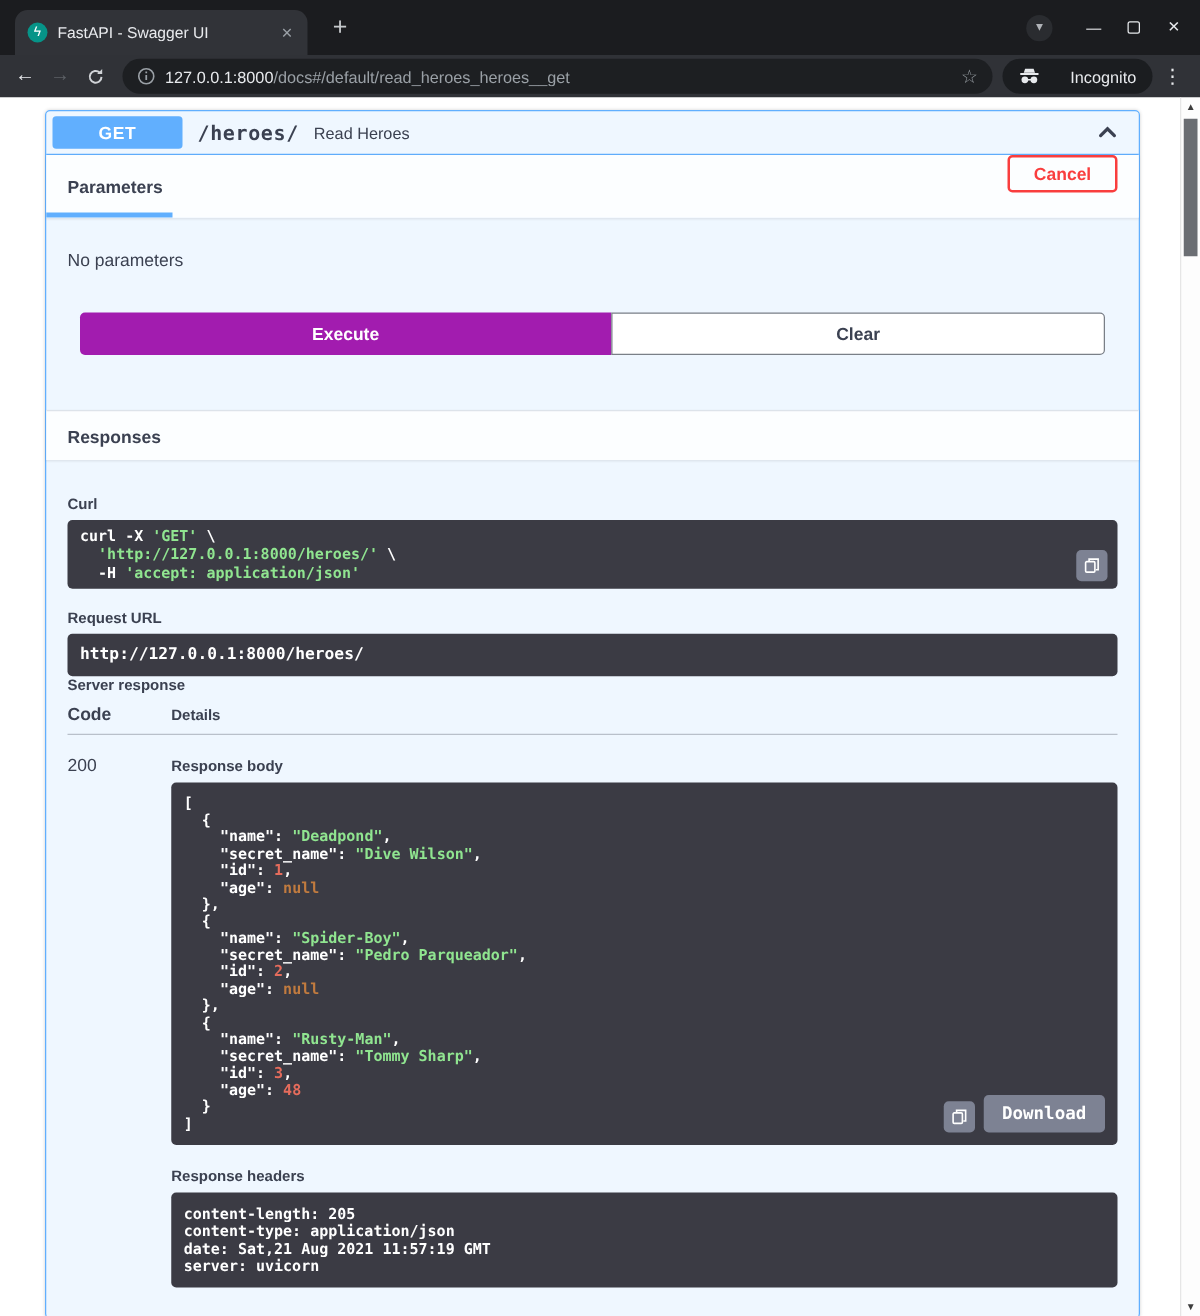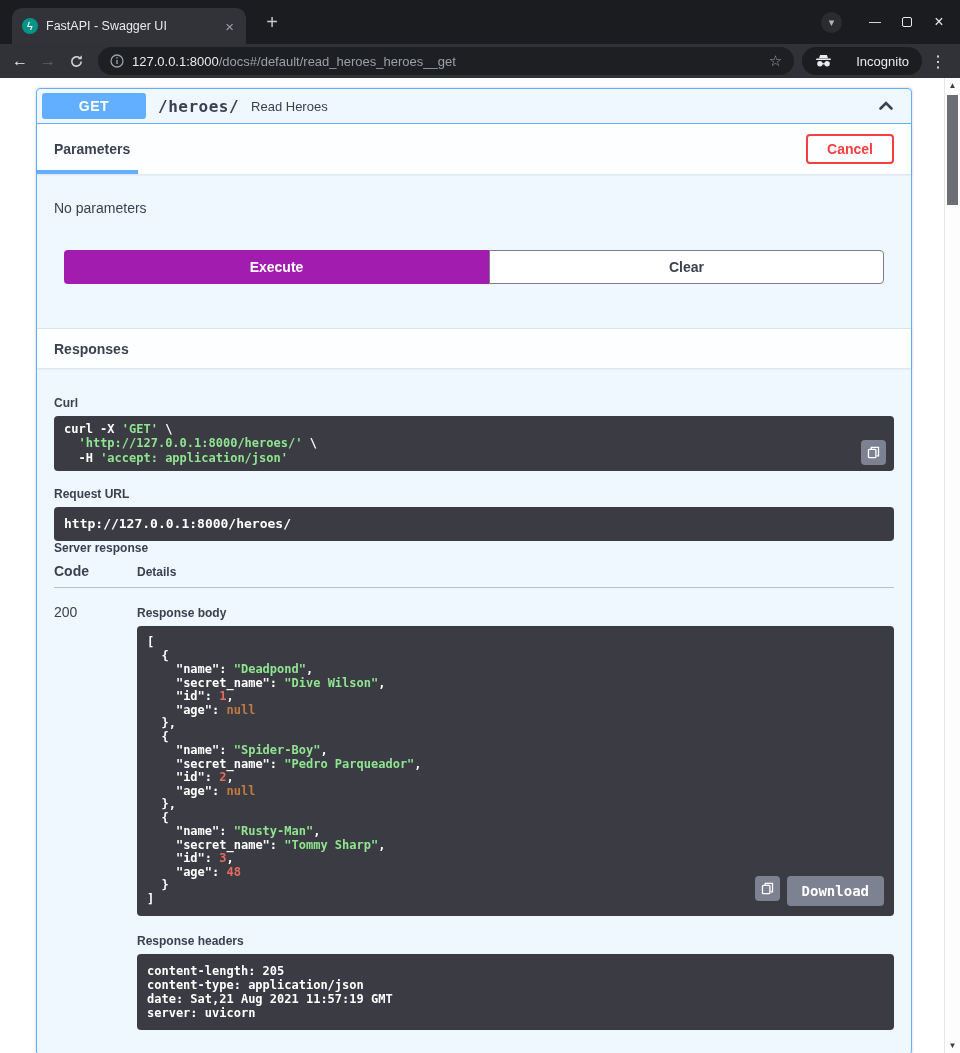--- a/index.html
+++ b/index.html
@@ -54,21 +54,21 @@
              background:rgba(97,175,254,.1); box-shadow:0 0 3px rgba(0,0,0,.19); }
 
   .opblock-header { display:flex; align-items:center; padding:4px 5px; border-bottom:1px solid #61affe; }
   .method-badge { background:#61affe; color:#fff; font-weight:700; font-size:14px; letter-spacing:.5px;
                   border-radius:3px; width:104px; text-align:center; padding:5px 0; flex:none; }
   .op-path { font-family:"DejaVu Sans Mono", monospace; font-size:16px; font-weight:700; color:#3b4151;
              margin-left:12px; letter-spacing:.5px; }
   .op-summary { font-size:13px; color:#3b4151; margin-left:12px; }
   .collapse-btn { margin-left:auto; margin-right:10px; background:none; border:none; display:flex; }
 
-  .section-header { background:rgba(255,255,255,.8); height:50px; display:flex; align-items:center;
+  .section-header { background:rgba(255,255,255,.8); height:50px; display:flex; align-items:flex-start;
                     justify-content:space-between; padding:0 17px; box-shadow:0 1px 2px rgba(0,0,0,.1); }
   .tab-item { height:50px; display:flex; align-items:center; font-size:14px; font-weight:700; color:#3b4151;
               border-bottom:4px solid #61affe; padding:4px 8px 0 17px; margin-left:-17px; }
   .btn-cancel { border:2px solid #f93e3e; color:#f93e3e; background:transparent; border-radius:4px;
                 font-weight:700; font-size:14px; padding:5px 19px; font-family:inherit; }
 
   .no-params { padding:26px 17px 0; font-size:14px; color:#3b4151; }
   .execute-row { display:flex; padding:34px 27px 44px; }
   .btn-execute { flex:1; background:#a21caf; color:#fff; font-weight:700; font-size:14px; border:none;
                  border-radius:4px 0 0 4px; padding:8px 16px; font-family:inherit; }
@@ -96,21 +96,21 @@
   .resp-table { margin-top:8px; }
   .resp-head { display:flex; align-items:baseline; border-bottom:1px solid rgba(59,65,81,.3); padding-bottom:8px; }
   .col-code-h { width:83px; font-size:14px; font-weight:600; color:#3b4151; line-height:16px; }
   .col-details-h { font-size:12px; font-weight:700; color:#3b4151; }
   .resp-row { display:flex; padding-top:16px; }
   .cell-code { width:83px; font-size:14px; color:#3b4151; flex:none; }
   .cell-details { flex:1; min-width:0; }
   .body-label { margin-top:2px; }
   .json-block { padding:10px; }
   .json-block pre { line-height:13.5px; }
-  .block-controls { position:absolute; right:10px; bottom:10px; display:flex; gap:7px; align-items:flex-start; }
+  .block-controls { position:absolute; right:10px; bottom:10px; display:flex; gap:7px; align-items:flex-end; }
   .copy-btn { width:25px; height:25px; background:#7d8293; border:none; border-radius:4px;
               display:flex; align-items:center; justify-content:center; }
   .curl-copy { position:absolute; right:8px; bottom:6px; }
   .btn-download { background:#7d8293; color:#fff; font-weight:700; font-size:14px; border:none;
                   border-radius:4px; padding:7px 15px; font-family:inherit; }
   .headers-label { margin-top:18px; }
   .headers-block { padding:10px; }
   .headers-block pre { line-height:14px; }
 </style>
 </head>

